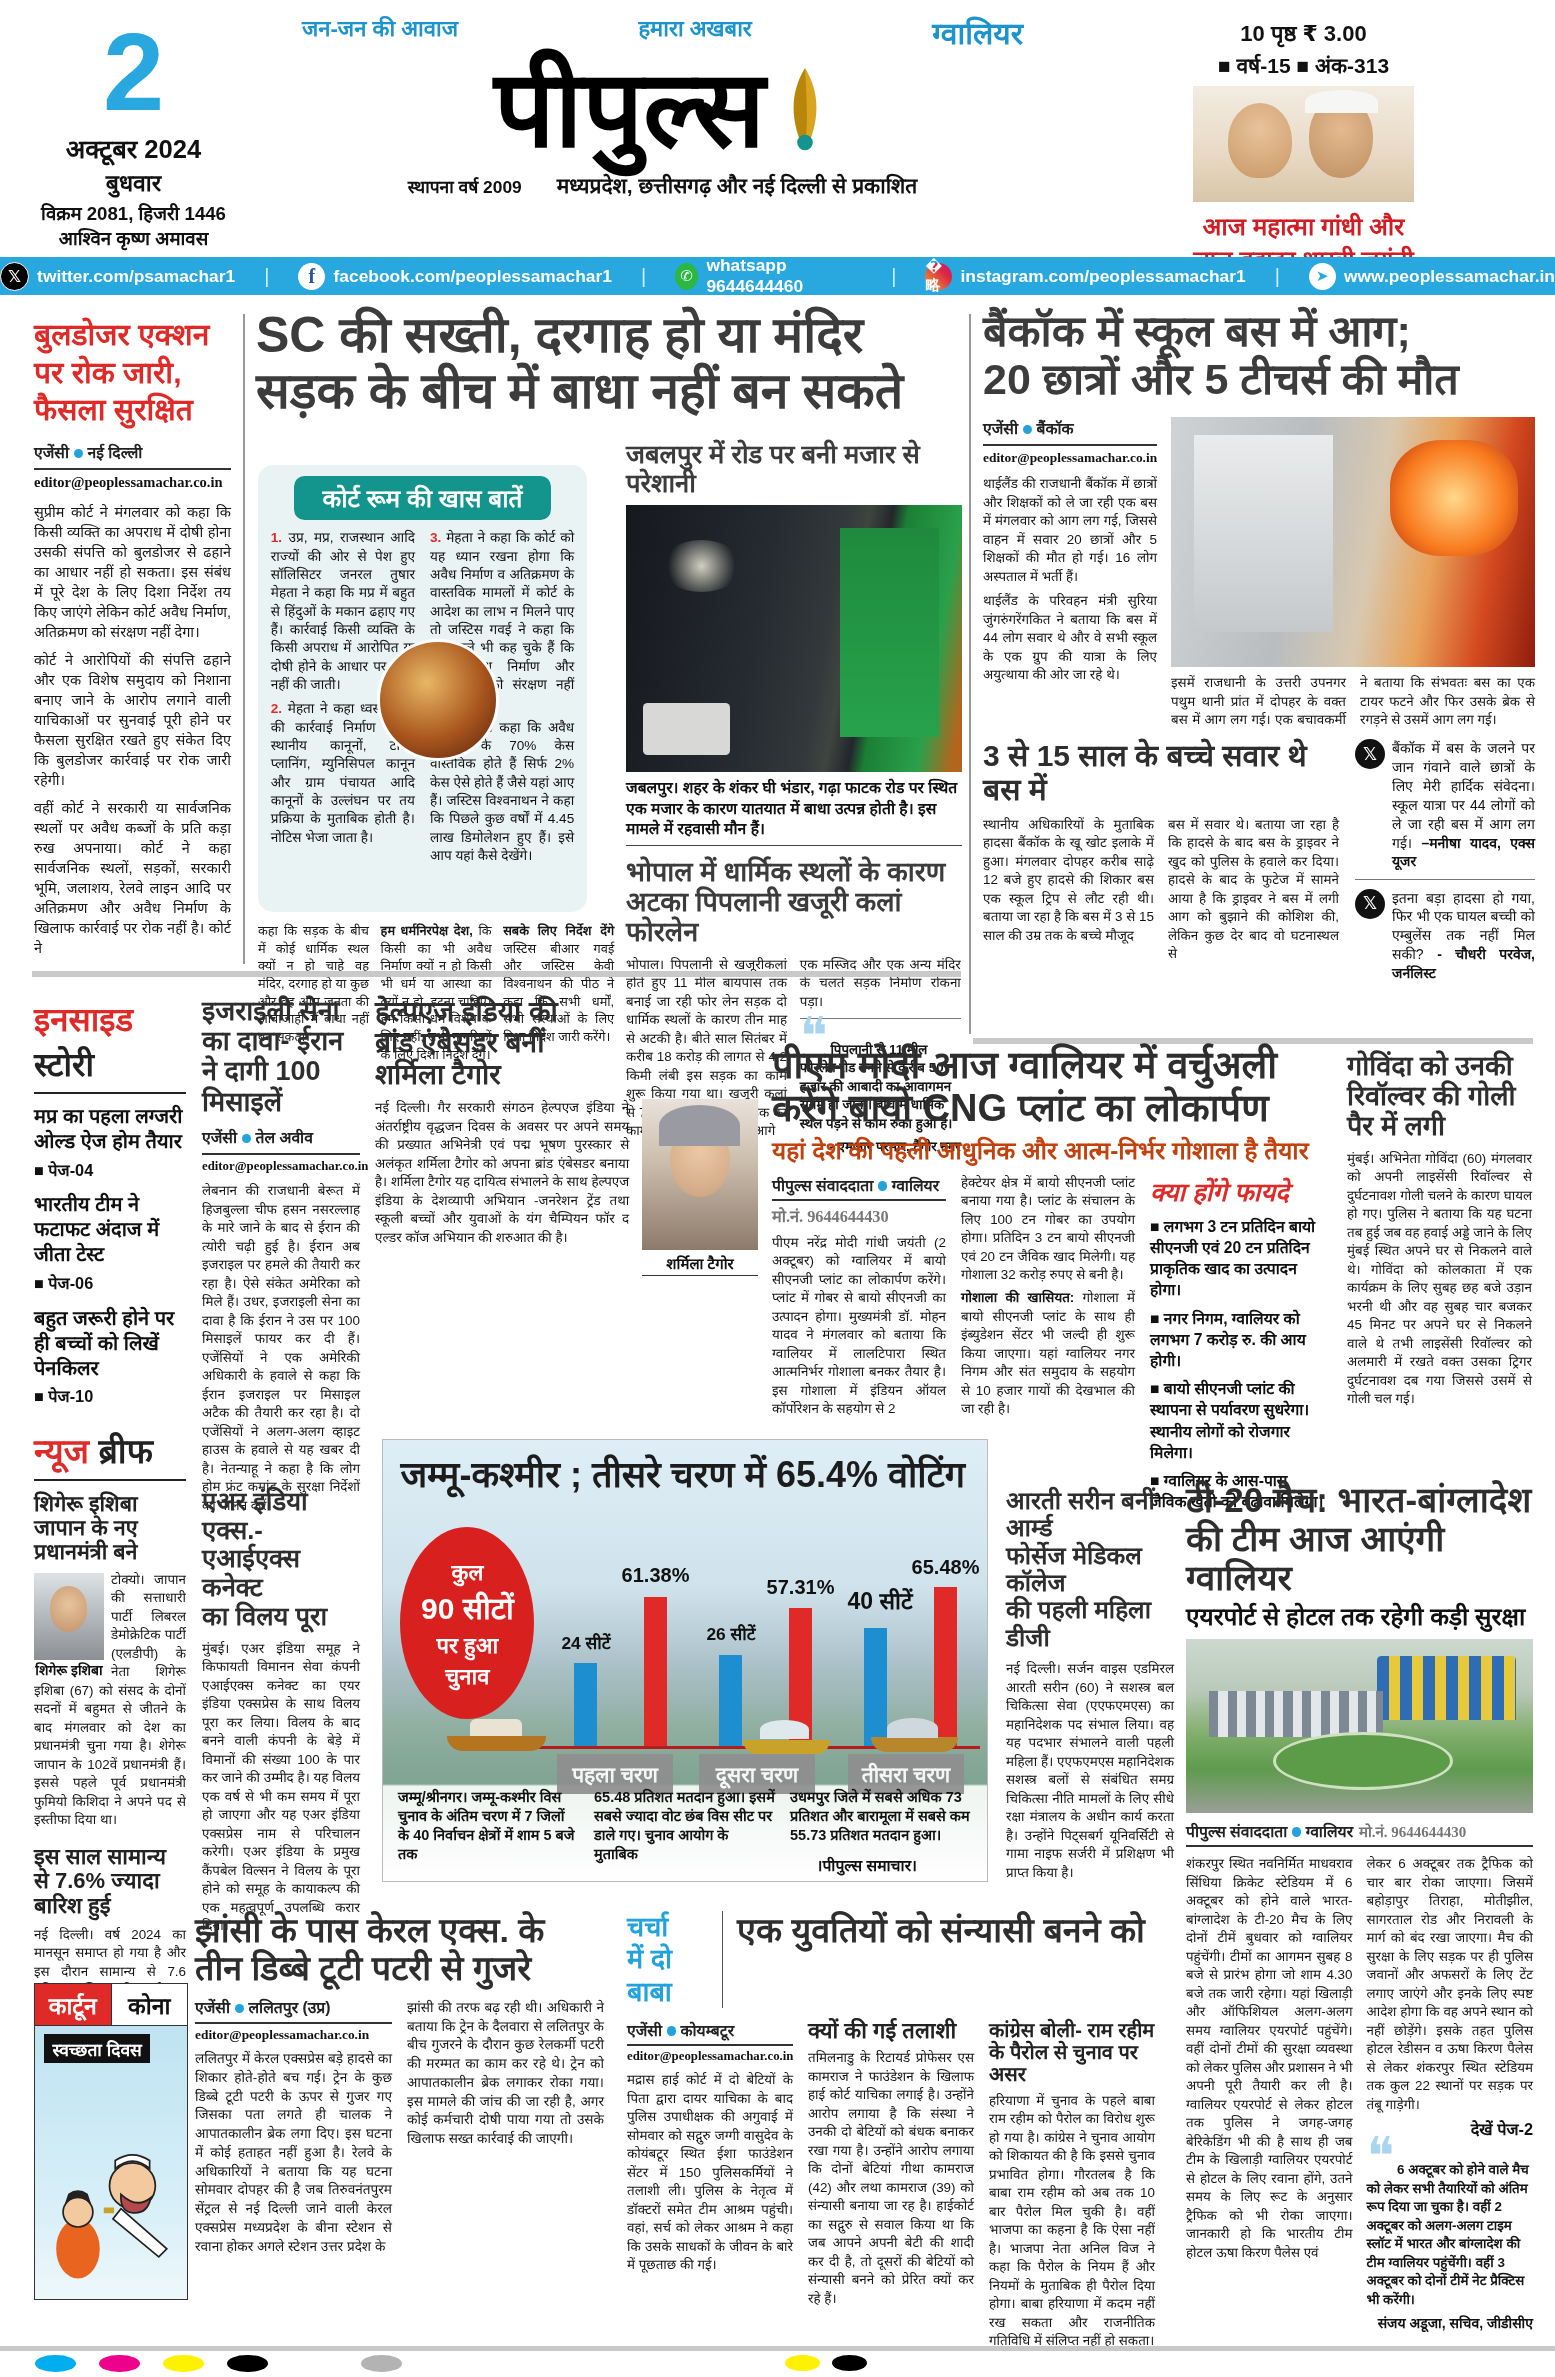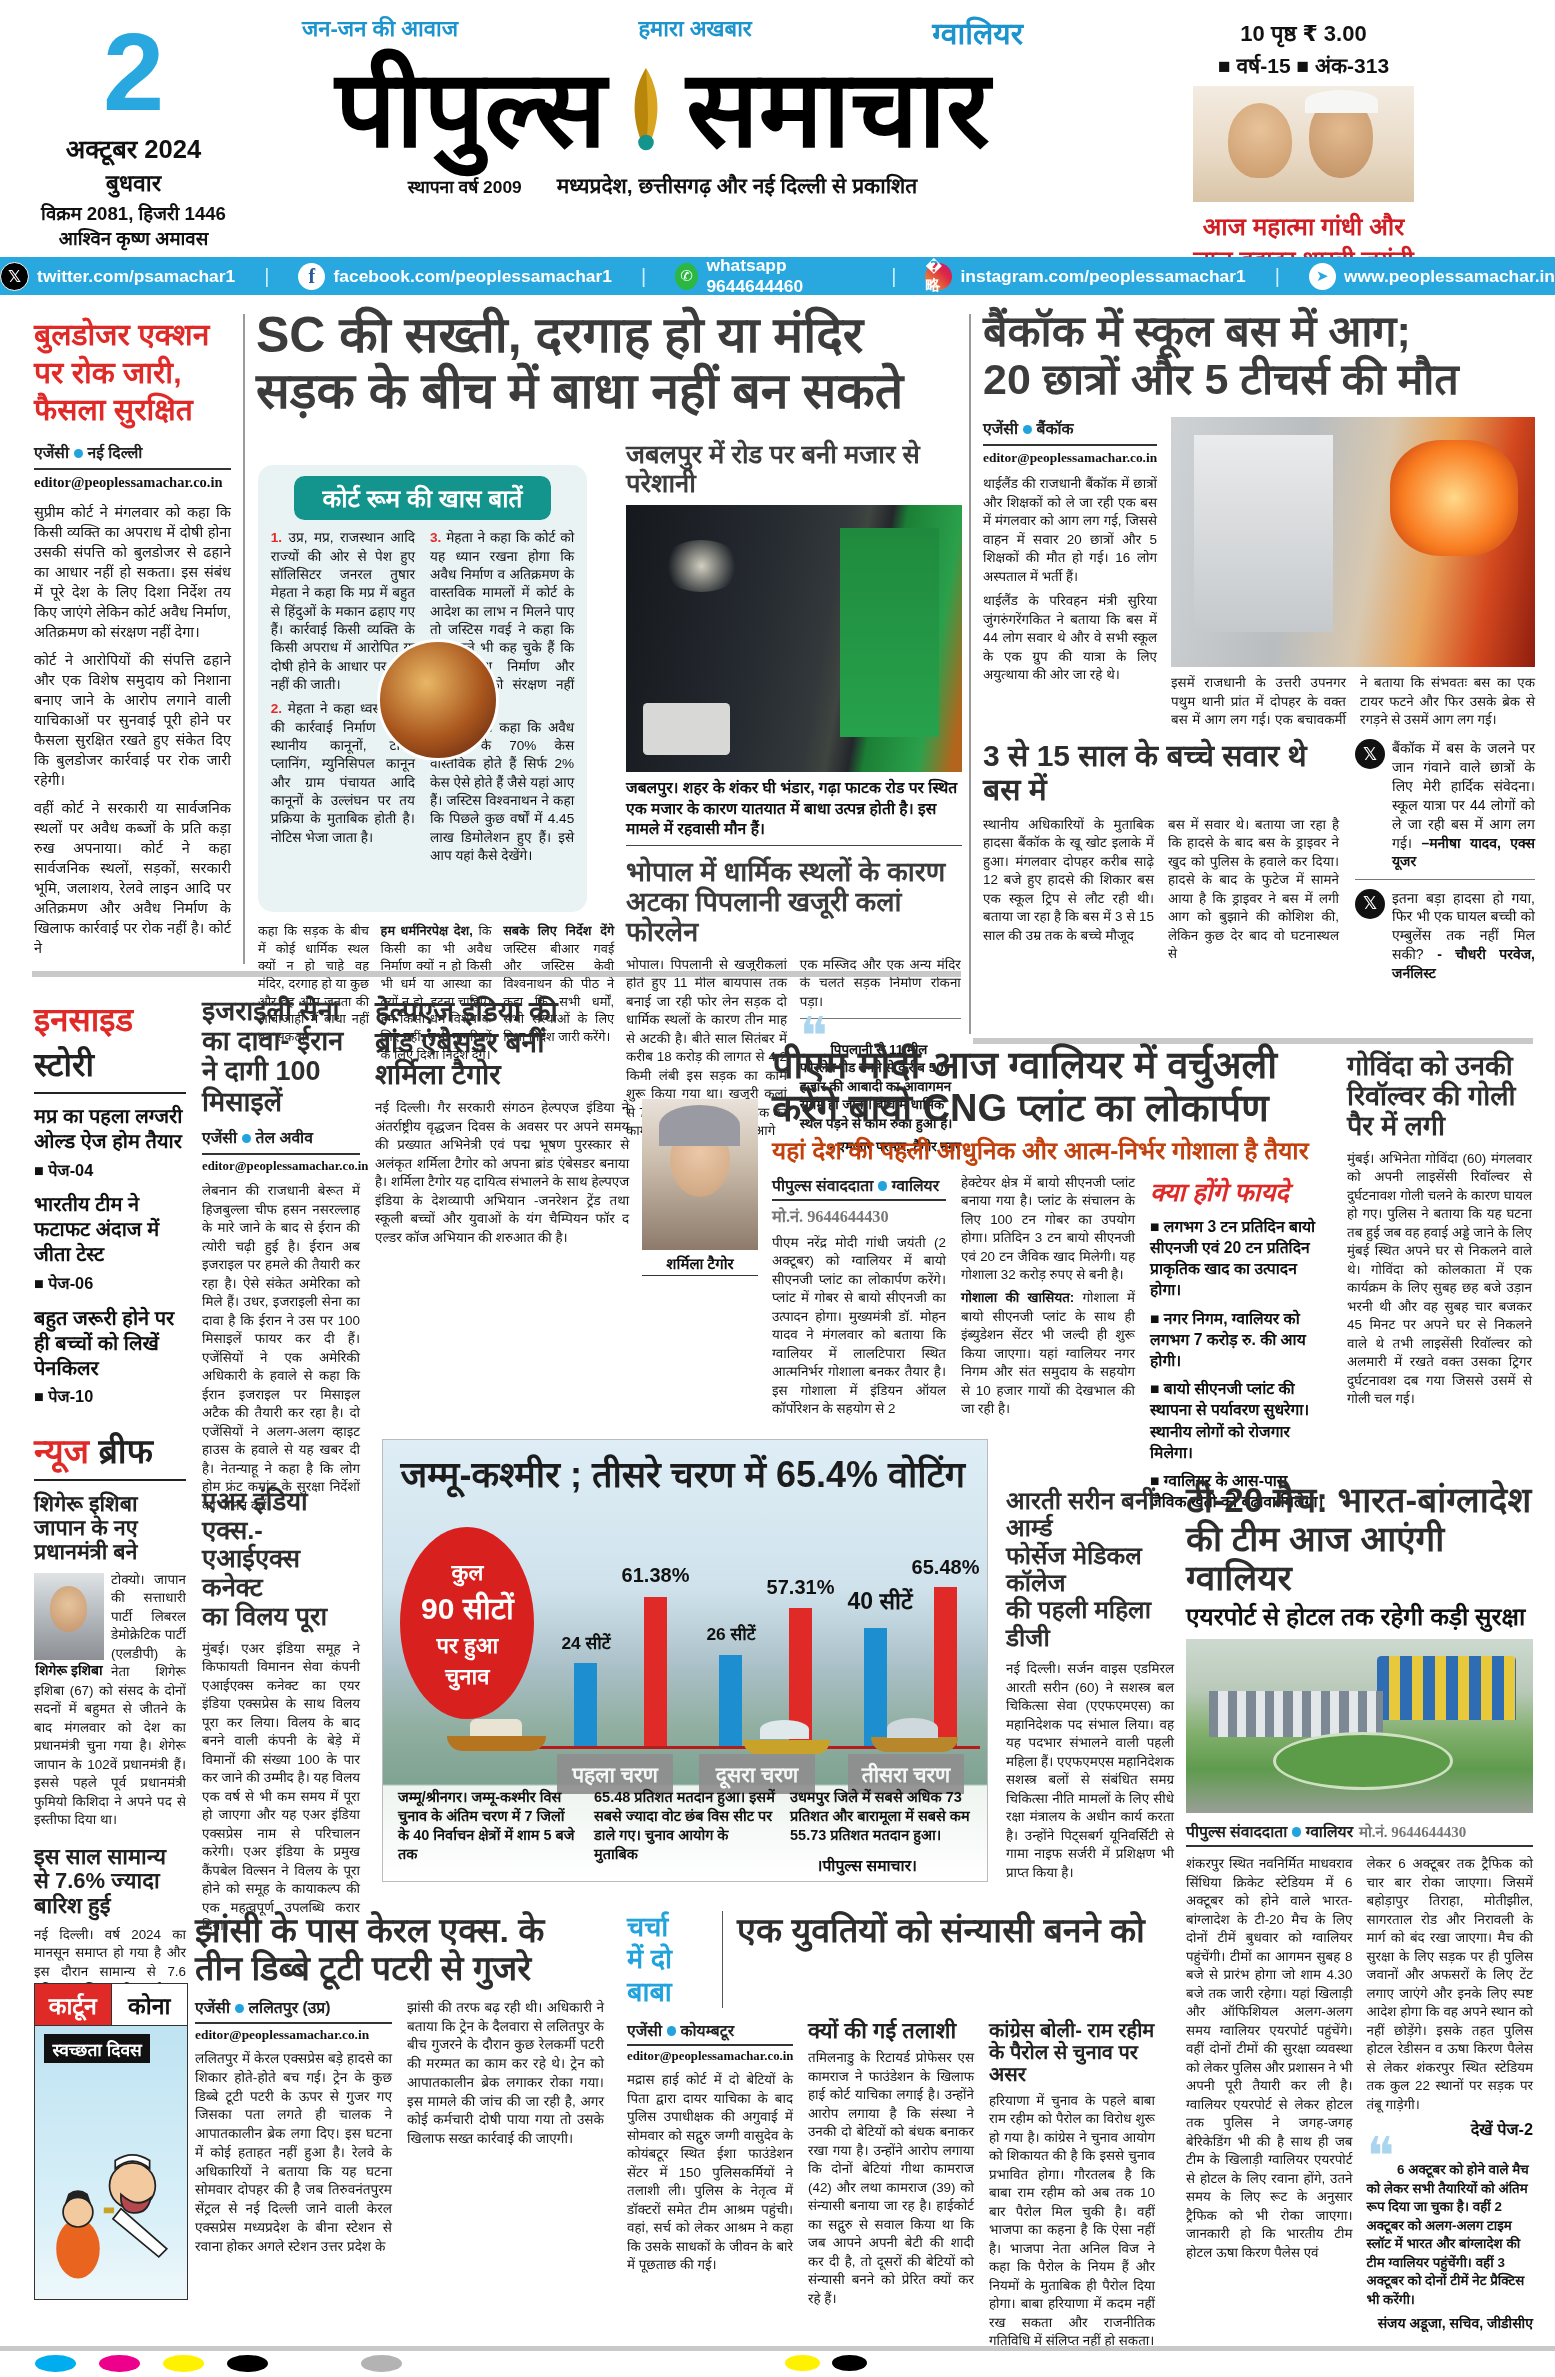--- a/index.html
+++ b/index.html
@@ -50,21 +50,20 @@
       </div>
       <div style="display:flex;align-items:center;justify-content:center;gap:14px;margin-top:3.5px;">
         <span style="font-size:107px;font-weight:700;color:#000;line-height:1;">पीपुल्स</span>
         <span style="display:inline-block;width:52px;height:87px;">
           <svg viewBox="0 0 60 100" width="52" height="87">
               <path d="M30 2 C44 25 50 55 32 95 C28 80 26 70 30 2z" fill="#d9a520"></path>
               <path d="M30 2 C16 25 10 55 28 95 C32 80 34 70 30 2z" fill="#b8860b"></path>
               <circle cx="30" cy="88" r="9" fill="#13948d"></circle>
             </svg>
         </span>
-        <span style="font-size:107px;font-weight:700;color:#000;line-height:1;">समाचार</span>
       </div>
       <div style="display:flex;justify-content:center;gap:35px;margin-top:8.1px;align-items:baseline;">
         <span style="font-size:17.4px;font-weight:700;color:#111;">स्थापना वर्ष 2009</span>
         <span style="font-size:21px;font-weight:700;color:#111;">मध्यप्रदेश, छत्तीसगढ़ और नई दिल्ली से प्रकाशित</span>
       </div>
     </div>
 
     <div class="abs" style="left:1074px;top:17.4px;width:459px;text-align:center;">
       <div style="font-size:22px;font-weight:700;color:#111;">10 पृष्ठ ₹ 3.00</div>
       <div style="font-size:21px;font-weight:700;color:#111;margin-top:3.5px;">■ वर्ष-15 ■ अंक-313</div>

